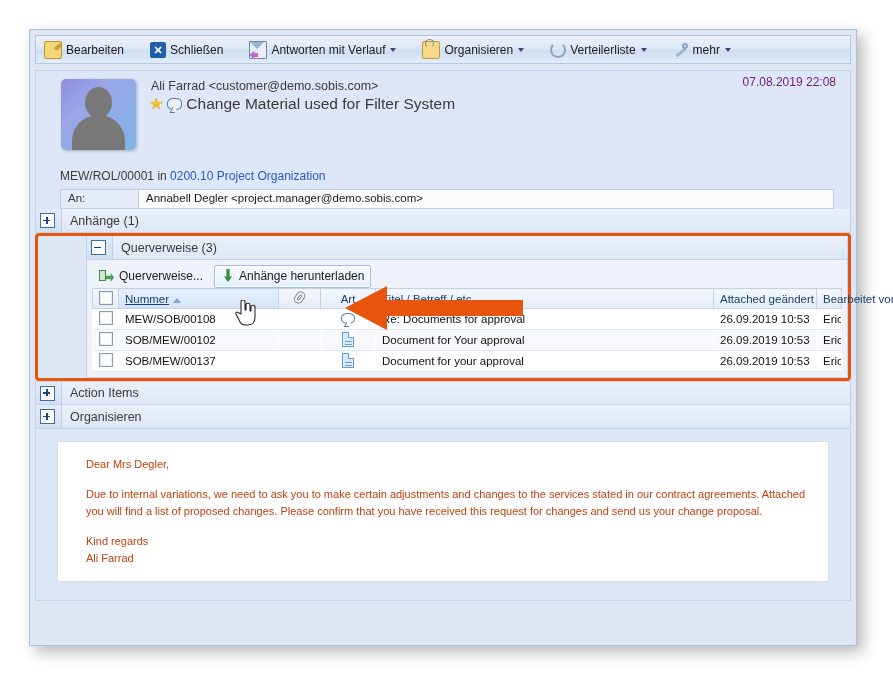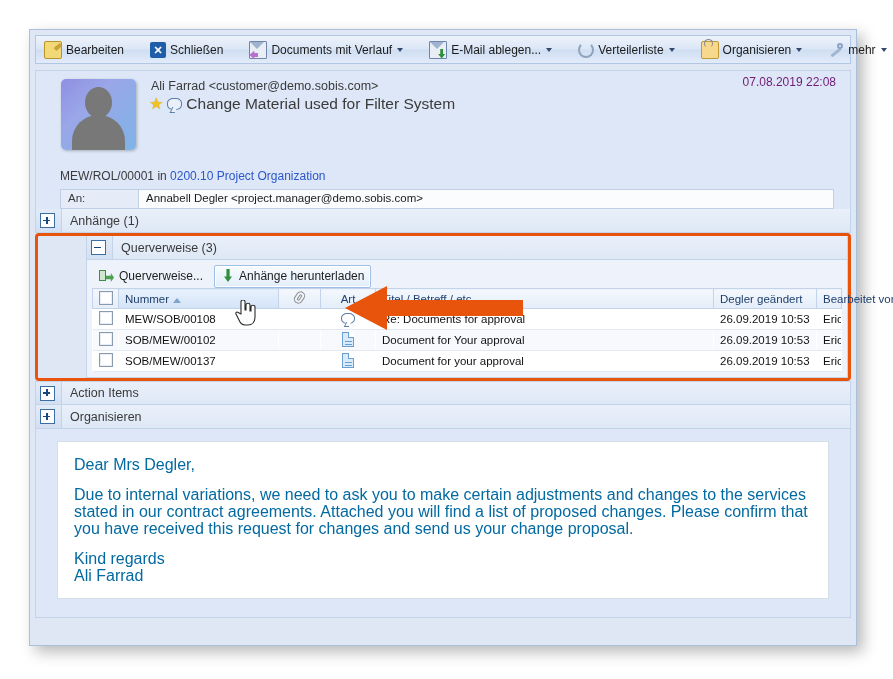--- a/index.html
+++ b/index.html
@@ -198,21 +198,21 @@
 
   
   table.grid { border-collapse: collapse; width:100%; background:#fff; table-layout: fixed; }
   table.grid th {
     background: linear-gradient(to bottom,#f4f8fd 0%, #e4edf9 100%);
     border: 1px solid #c3d3e9;
     font-size: 11.5px; font-weight: normal; color:#20416e;
     height: 20px; padding: 0 6px; text-align:left; white-space:nowrap;
     box-sizing:border-box;
   }
-  table.grid th.sorted { background: linear-gradient(to bottom,#e8f1fc 0%, #d3e3f7 100%); }
+  table.grid th.sorted { background: linear-gradient(to bottom,#e8f1fc 0%, #d3e3f7 100%); text-decoration: underline; }
   table.grid td {
     border-bottom: 1px solid #e3e9f2;
     border-right: 1px solid transparent;
     font-size: 11.5px; color:#111; height: 21px; padding: 0 6px;
     white-space: nowrap; overflow: hidden;
     box-sizing:border-box;
   }
   tr.alt td { background:#f7f9fc; }
   .cb {
     width: 12px; height: 12px; border:1px solid #8a9ab0; background:#fff;
@@ -247,21 +247,21 @@
   
   .bodywrap {
     background:#dde7f7; border:1px solid #c3d3e9; border-top:none;
     padding: 12px 21px 18px 21px; box-sizing:border-box;
   }
   .bodybox {
     background:#fff; border:1px solid #d6dee9;
     padding: 14px 16px; box-sizing:border-box;
     min-height: 140px;
   }
-  .bodybox p { margin:0 0 13px 0; font-size:16px; color:#0369a1; line-height:17px; }
+  .bodybox p { margin:0 0 13px 12px; font-size:11px; color:#c2410c; line-height:17px; }
   .bodybox p.last { margin-bottom:0; }
 
   
   .cursor {
     position:absolute; left:205px; top:270px; width:22px;height:26px; z-index:30;
     pointer-events:none;
   }
   .arrow-ann {
     position:absolute; left:315px; top:255px; z-index:25; pointer-events:none;
   }
@@ -279,40 +279,35 @@
         <span class="lbl">Bearbeiten</span>
       </div>
 
       <div class="tb-item">
         <span class="tb-ico ico-close">✕</span>
         <span class="lbl">Schließen</span>
       </div>
 
       <div class="tb-item">
         <span class="tb-ico ico-env ico-reply"></span>
-        <span class="lbl">Documents mit Verlauf</span>
+        <span class="lbl">Antworten mit Verlauf</span>
         <span class="tb-caret"></span>
       </div>
 
 
-      <div class="tb-item">
-        <span class="tb-ico ico-env ico-down"></span>
-        <span class="lbl">E-Mail ablegen...</span>
+
+      <div class="tb-item">
+        <span class="tb-ico ico-org"></span>
+        <span class="lbl">Organisieren</span>
         <span class="tb-caret"></span>
       </div>
 
       <div class="tb-item">
         <span class="tb-ico ico-dist"></span>
         <span class="lbl">Verteilerliste</span>
-        <span class="tb-caret"></span>
-      </div>
-
-      <div class="tb-item">
-        <span class="tb-ico ico-org"></span>
-        <span class="lbl">Organisieren</span>
         <span class="tb-caret"></span>
       </div>
 
       <div class="tb-item">
         <span class="tb-ico ico-wrench"></span>
         <span class="lbl">mehr</span>
         <span class="tb-caret"></span>
       </div>
 
     </div>
@@ -391,21 +386,21 @@
                 <th style="text-align:center">
                   <span class="clip"></span>
                 </th>
                 <th style="text-align:center">
                   <span>Art</span>
                 </th>
                 <th>
                   <span>Titel / Betreff / etc.</span>
                 </th>
                 <th>
-                  <span>Degler geändert</span>
+                  <span>Attached geändert</span>
                 </th>
                 <th>
                   <span>Bearbeitet von</span>
                 </th>
               </tr>
             </thead>
             <tbody>
               <tr>
                 <td><span class="cb"></span></td>
                 <td>MEW/SOB/00108</td>

